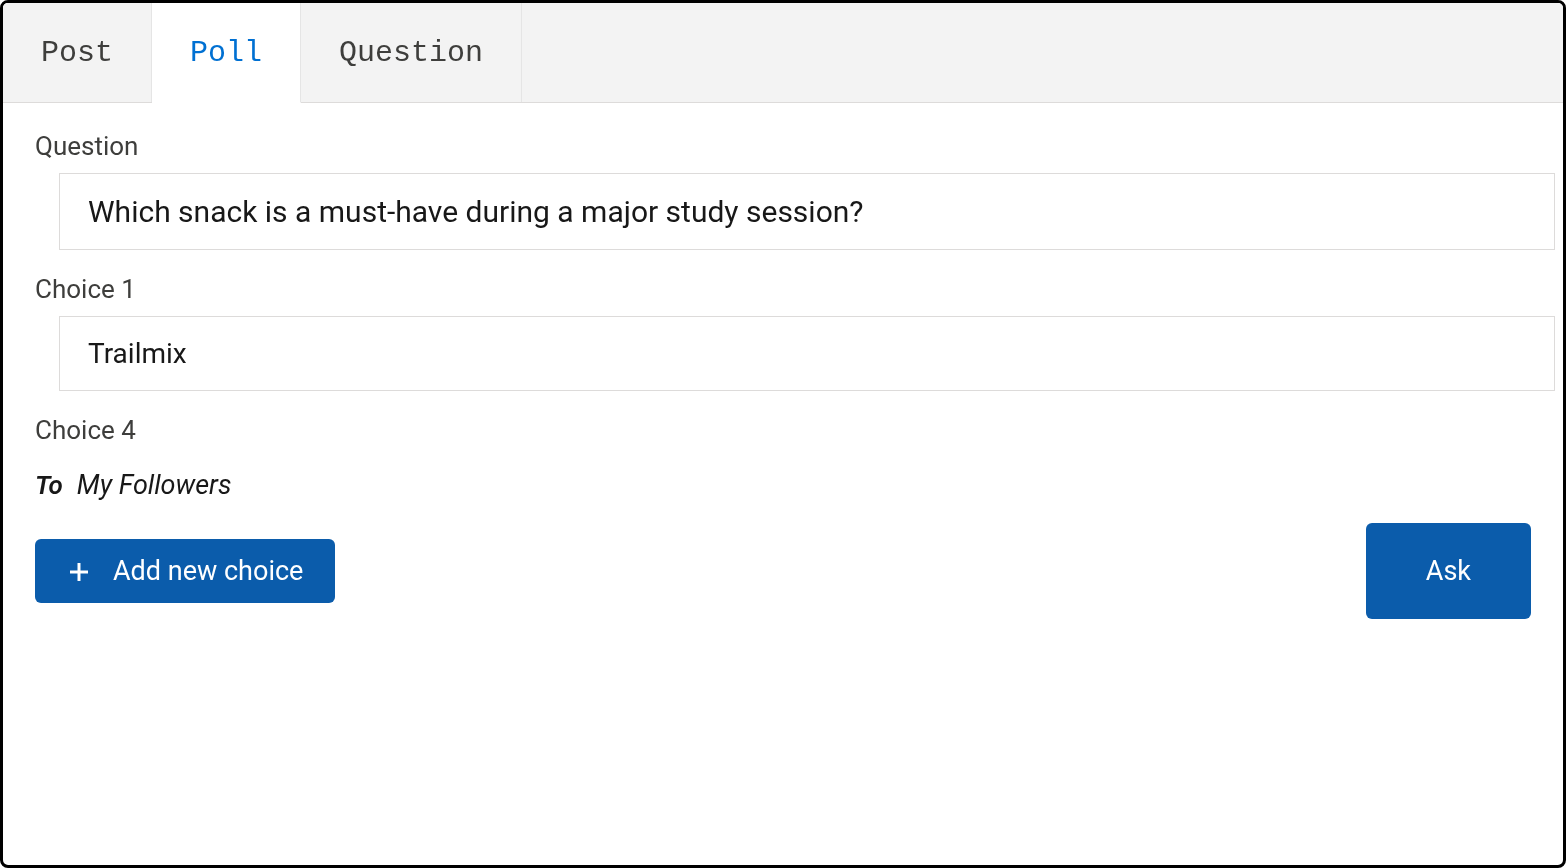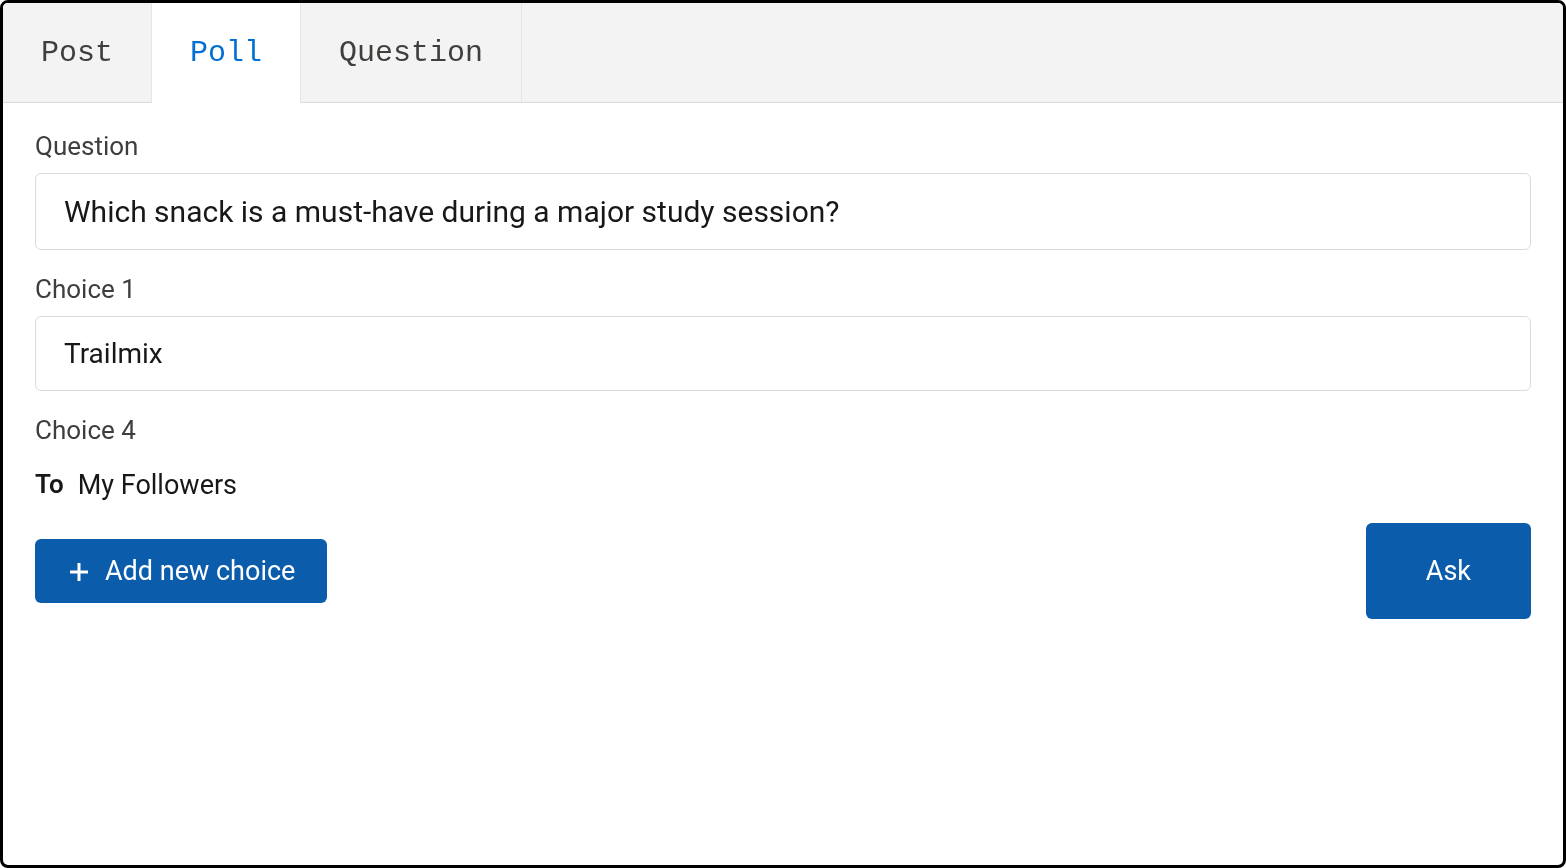--- a/index.html
+++ b/index.html
@@ -54,58 +54,60 @@
       color: #3e3e3c;
       margin-bottom: 12px;
       display: block;
     }
     .field-input {
       width: 100%;
       padding: 20px 28px;
       font-size: 28px;
       color: #181818;
       border: 1px solid #dddbda;
-      border-radius: 6px;
+      border-radius: 0;
       background: #fff;
       font-family: inherit;
+      margin-left: 24px;
     }
     .field-input.large {
       font-size: 30px;
     }
     .field-input.focused {
       border: 2px solid #1589ee;
       outline: none;
       box-shadow: 0 0 0 3px rgba(21, 137, 238, 0.35);
     }
     .to-row {
       display: flex;
-      align-items: flex-start;
+      align-items: center;
       gap: 14px;
       margin-top: 18px;
       margin-bottom: 22px;
+      font-style: italic;
     }
     .to-label {
       font-size: 26px;
       font-weight: 600;
       color: #181818;
     }
     .to-value {
       font-size: 27px;
       color: #181818;
     }
     .actions {
       display: flex;
       justify-content: space-between;
       align-items: center;
     }
     .btn {
       display: inline-flex;
       align-items: center;
       justify-content: center;
-      gap: 14px;
+      gap: 22px;
       background: #0b5cab;
       color: #fff;
       border: none;
       border-radius: 6px;
       padding: 16px 32px;
       font-size: 27px;
       cursor: pointer;
       font-family: inherit;
     }
     .btn-ask {

